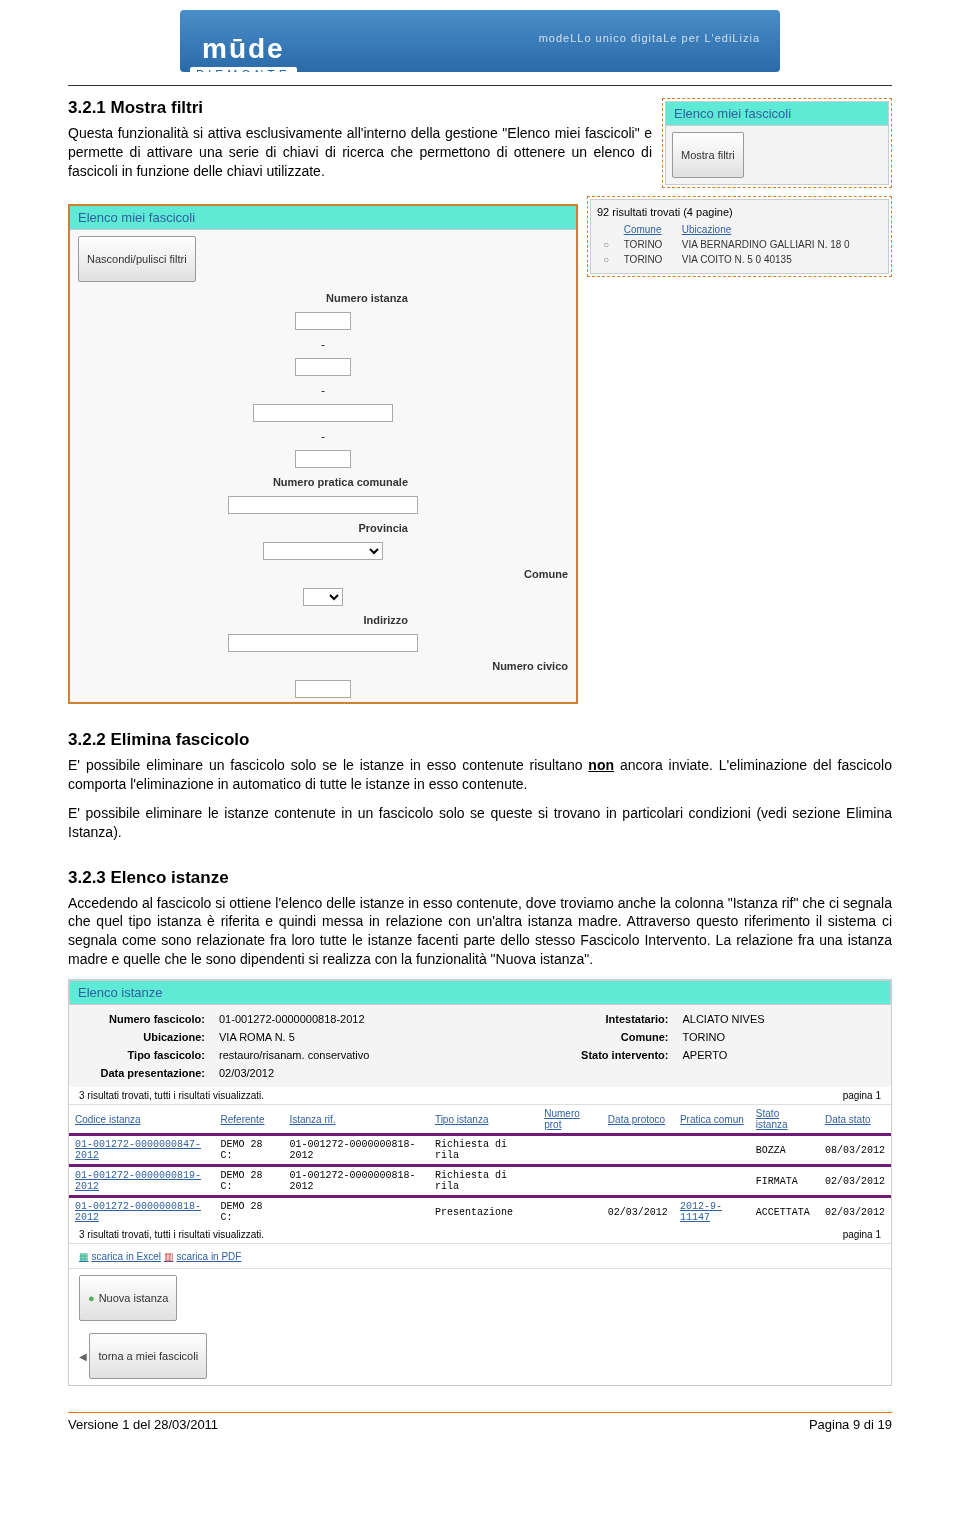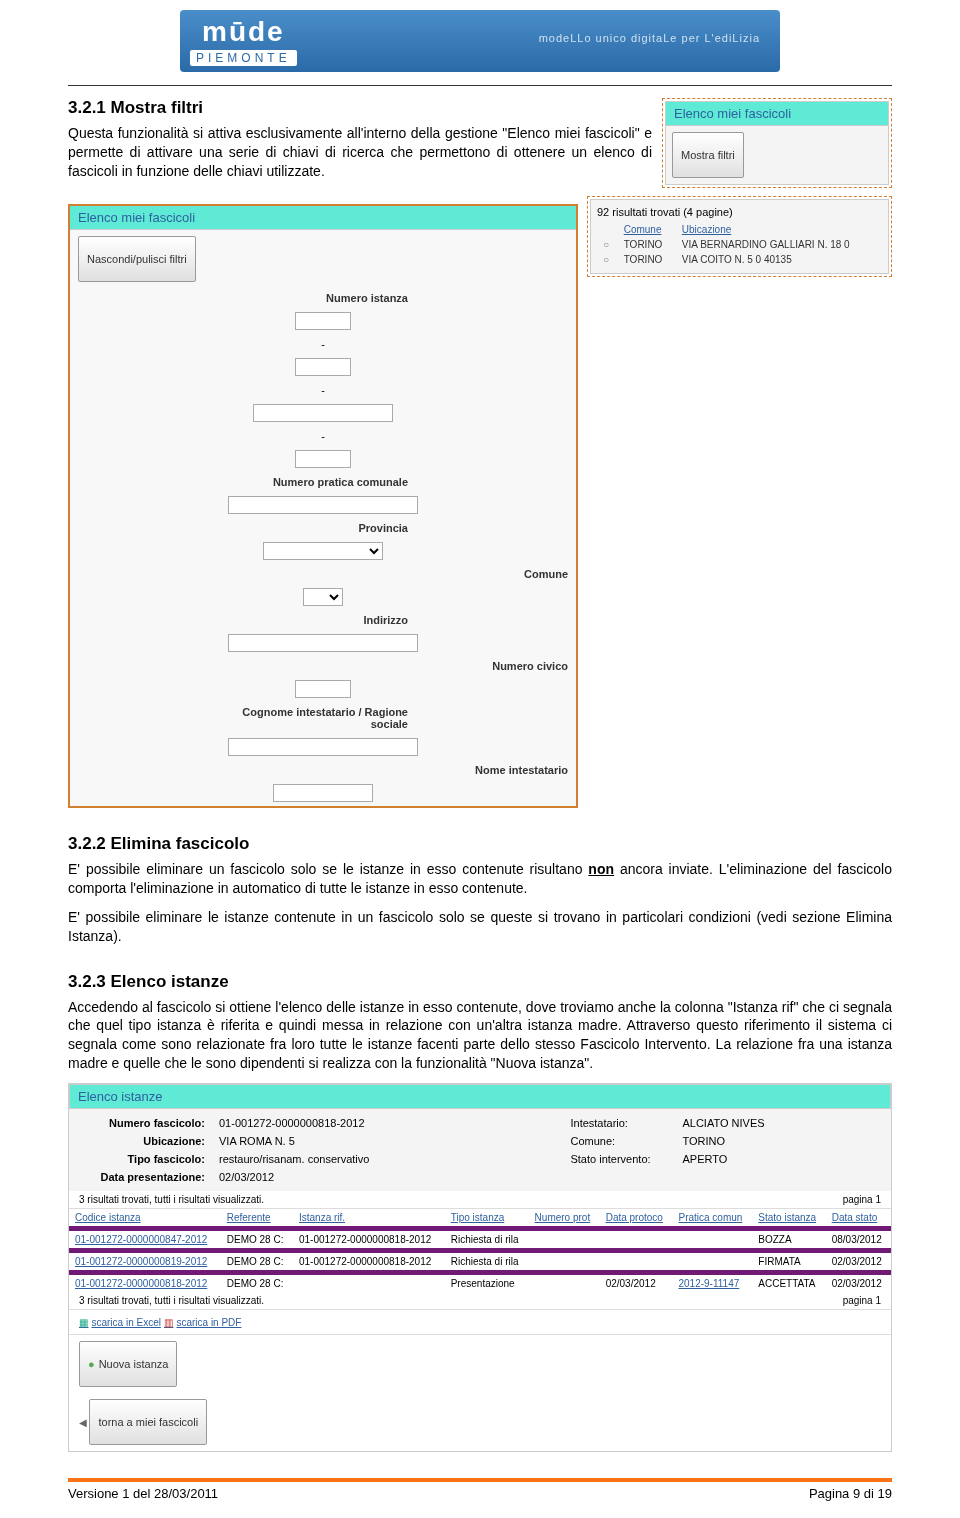--- a/index.html
+++ b/index.html
@@ -1,20 +1,20 @@
 <!DOCTYPE html>
 <html><head>
 <meta charset="utf-8">
 <style>
   * { box-sizing: border-box; margin: 0; padding: 0; }
   body { font-family: Arial, Helvetica, sans-serif; font-size: 14px; color: #000; background: #fff; width: 960px; margin: 0 auto; padding: 0 68px; }
   
   .header-logo { text-align: center; padding: 10px 0; border-bottom: 1px solid #333; margin-bottom: 12px; }
   .logo-box { display: inline-block; width: 600px; height: 62px; background: linear-gradient(to bottom, #4a8ec9 0%, #2a6aa8 100%); border-radius: 4px; position: relative; overflow: hidden; }
-  .logo-left { position: absolute; left: 10px; top: 6px; color: #fff; }
+  .logo-left { position: absolute; left: 10px; top: 23px; color: #fff; }
   .logo-mude { font-size: 28px; font-weight: bold; letter-spacing: 2px; }
   .logo-piemonte { font-size: 12px; letter-spacing: 4px; background: #fff; color: #2a6aa8; padding: 1px 6px; border-radius: 2px; display: inline-block; margin-top: 2px; }
   .logo-right { position: absolute; right: 20px; top: 22px; color: #d0e0f0; font-size: 11px; letter-spacing: 1px; }
 
   h2 { font-size: 17px; font-weight: bold; margin-bottom: 6px; }
   p { margin-bottom: 10px; line-height: 1.35; text-align: justify; }
   .section { margin-bottom: 26px; }
   .under { text-decoration: underline; }
 
   .float-right-box { float: right; margin-left: 10px; margin-bottom: 8px; }
@@ -43,34 +43,34 @@
   .filter-actions { display: flex; justify-content: space-between; padding: 6px 8px; border-top: 1px solid #ddd; }
 
   .dashed-box { border: 1px dashed #d08030; padding: 2px; display: inline-block; }
 
   
   .ist-block { border: 1px solid #ccc; font-size: 11px; margin-top: 10px; }
   .ist-detail { background: #f4f4f4; padding: 4px 10px; }
   .ist-detail table { width: 100%; }
   .ist-detail td { padding: 2px 6px; }
   .ist-lbl { font-weight: bold; text-align: right; width: 130px; }
-  .ist-lbl2 { font-weight: normal; width: 110px; }
+  .ist-lbl2 { font-weight: bold; text-align: right; width: 110px; }
   .ist-meta { display: flex; justify-content: space-between; padding: 3px 10px; background: #fff; font-size: 10px; }
   .ist-table { width: 100%; border-collapse: collapse; font-size: 10px; }
   .ist-table th { text-align: left; padding: 3px 6px; color: #3060a0; text-decoration: underline; font-weight: normal; border-top: 1px solid #ddd; }
-  .ist-table td { padding: 3px 6px; border-top: 5px solid #701a75; }
+  .ist-table td { padding: 3px 6px; border-top: 3px solid #701a75; font-family: Liberation Mono, monospace; }
   .ist-table td a { color: #3060a0; text-decoration: underline; }
   .ist-foot { padding: 6px 10px; border-top: 1px solid #ddd; background: #fff; }
   .ist-foot a { color: #3060a0; text-decoration: underline; font-size: 10px; }
   .ist-foot .ico-x::before { content: "▦"; color: #2a8; margin-right: 3px; }
   .ist-foot .ico-p::before { content: "▥"; color: #c33; margin-right: 3px; }
   .back-link { padding: 6px 10px; font-size: 10px; }
   .back-link::before { content: "◀ "; color: #666; }
 
-  .page-footer { border-top: 4px solid #f97316; margin-top: 24px; padding-top: 4px; display: flex; justify-content: space-between; font-size: 13px; }
+  .page-footer { border-top: 1px solid #f97316; margin-top: 24px; padding-top: 4px; display: flex; justify-content: space-between; font-size: 13px; }
 </style>
 </head>
 <body>
 
 <div class="header-logo">
   <div class="logo-box">
     <div class="logo-left">
       <div class="logo-mude">mūde</div>
       <div class="logo-piemonte">PIEMONTE</div>
     </div>
@@ -135,26 +135,20 @@
       <span class="filter-label">Provincia</span>
       <select class="sel"></select>
       <span class="filter-label2">Comune</span>
       <select class="sel" style="width:40px"></select>
     </div>
     <div class="filter-row">
       <span class="filter-label">Indirizzo</span>
       <input class="inp inp-l" style="">
       <span class="filter-label2">Numero civico</span>
       <input class="inp inp-s" style="">
-    </div>
-    <div class="filter-row">
-      <span class="filter-label">Cognome intestatario / Ragione sociale</span>
-      <input class="inp inp-l" style="">
-      <span class="filter-label2">Nome intestatario</span>
-      <input class="inp inp-m" style="width: 100px;">
     </div>
   </div>
   <div style="clear:both"></div>
 </div>
 
 <div class="section">
   <h2>3.2.2 Elimina fascicolo</h2>
   <p>
     <span>E' possibile eliminare un fascicolo solo se le istanze in esso contenute risultano </span><b class="under">non</b><span> ancora inviate. L'eliminazione del fascicolo comporta l'eliminazione in automatico di tutte le istanze in esso contenute.</span>
   </p>

